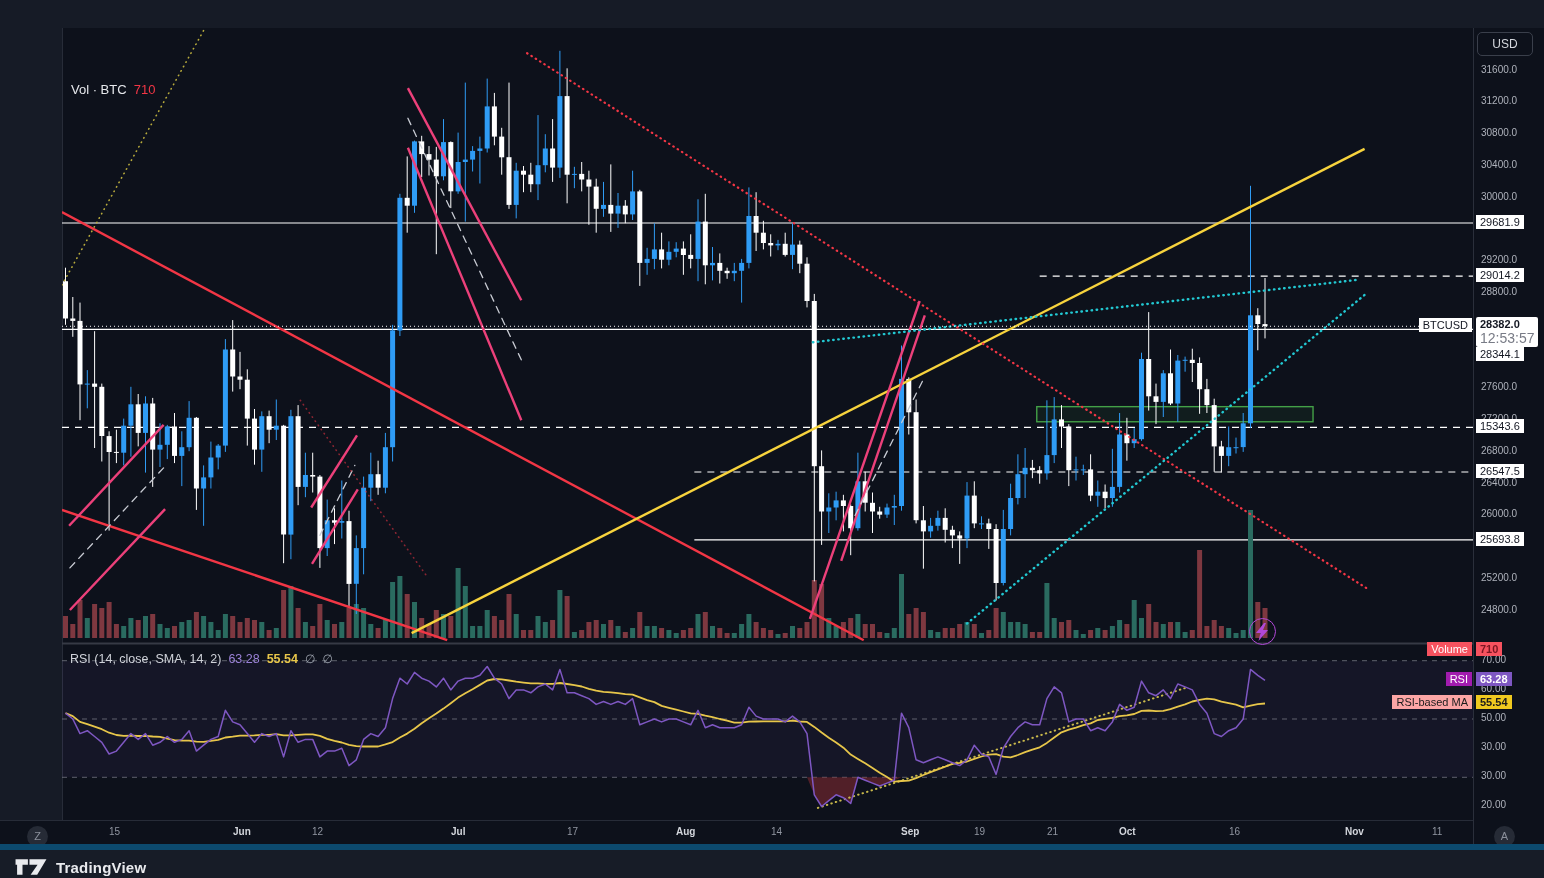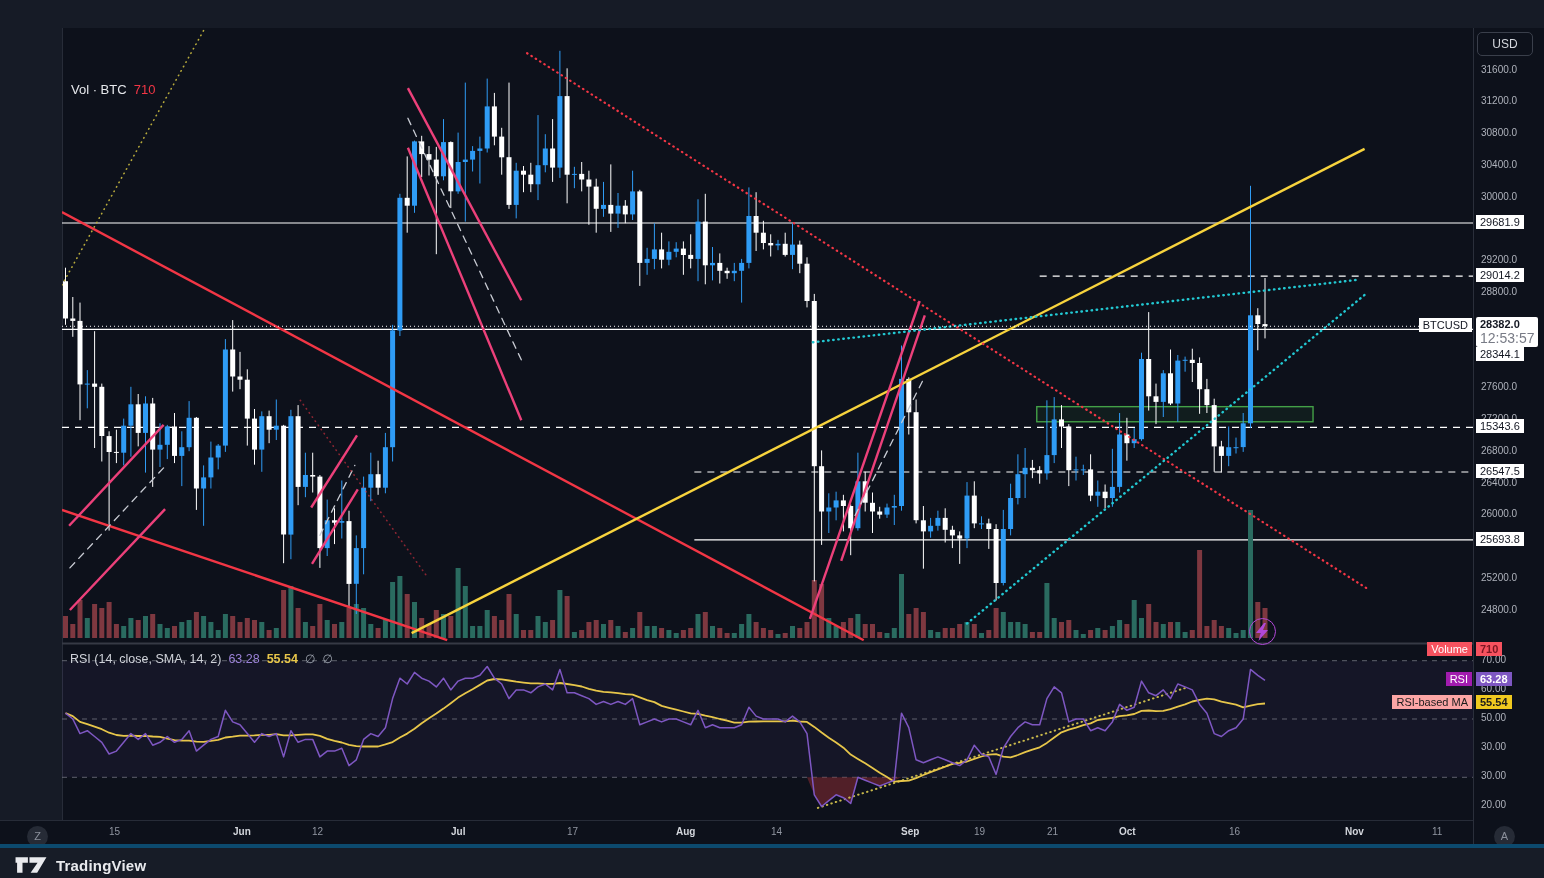--- a/index.html
+++ b/index.html
@@ -36,21 +36,21 @@
   #last-chip .lp { font-size:11px; font-weight:700; color:#131722; }
   #last-chip .cd { font-size:14px; color:#787b86; }
 
   #usd-btn { position:absolute; left:1477px; top:4px; width:56px; height:24px; border:1px solid #3a3f4b; border-radius:5px; color:#d5d8de; font-size:12px; text-align:center; line-height:22px; cursor:pointer; background:transparent; }
 
   .badge { position:absolute; top:798px; width:21px; height:21px; border-radius:50%; background:#262b36; color:#8b909b; font-size:11px; text-align:center; line-height:21px; cursor:pointer; }
 
   #bolt-btn { position:absolute; left:1249px; top:590px; width:27px; height:27px; border:1.6px solid #b148d8; border-radius:50%; cursor:pointer; }
   #bolt-btn svg { position:absolute; left:5px; top:4px; }
 
-  #footer { position:absolute; left:0; top:844px; width:1544px; height:34px; background:#171c27; border-top:4px solid #0c4a6e; }
+  #footer { position:absolute; left:0; top:844px; width:1544px; height:34px; background:#171c27; border-top:6px solid #0c4a6e; }
   #tv-logo { position:absolute; left:14px; top:6px; cursor:pointer; display:flex; align-items:center; }
   #tv-logo .brand { color:#e9eaee; font-size:15px; font-weight:700; margin-left:8px; letter-spacing:.2px; }
 </style>
 </head>
 <body>
 
 <div id="stage">
 
 
   <div id="plot-wrap">

